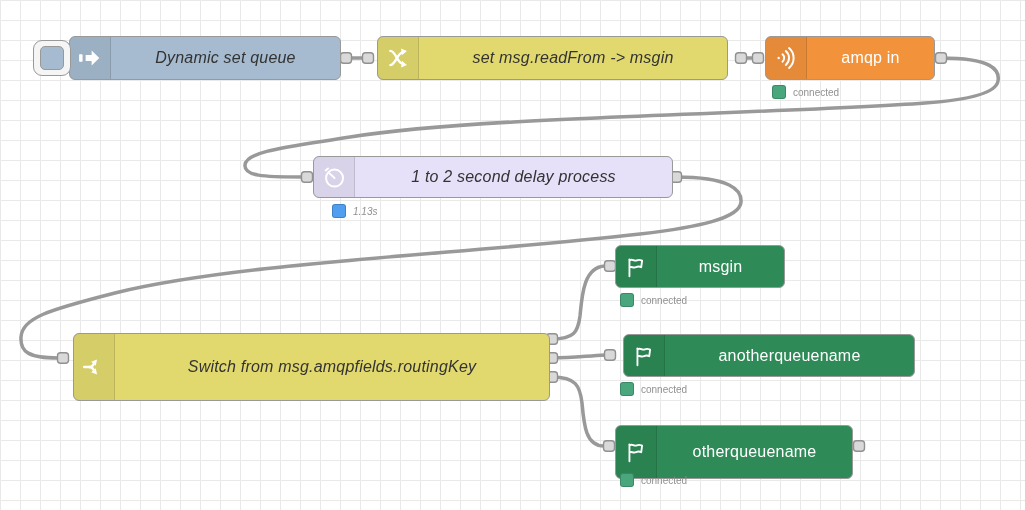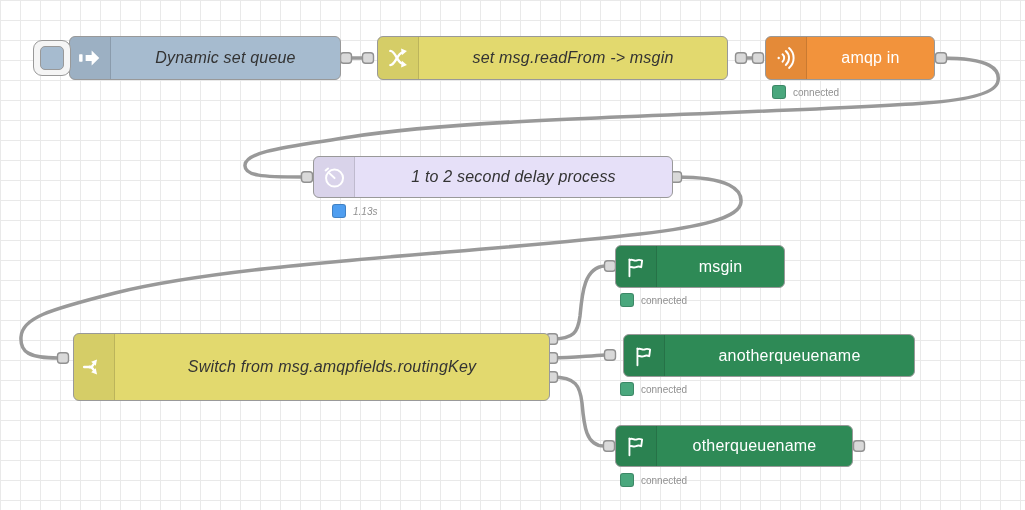--- a/index.html
+++ b/index.html
@@ -172,21 +172,21 @@
             <path d="M5.3,4.8 C7.6,3.2 9.2,6.2 11.8,4.9 C13.8,3.9 15.4,4.7 16.6,5.1 L15.8,11.2 C14.4,10.4 12.9,10.2 11.1,11.1 C8.9,12.2 7.1,10.6 5.7,11.1"></path>
           </g>
         </svg>
       </div>
       <div class="node-label" style="color: rgb(255, 255, 255);">anotherqueuename</div>
     </div>
     <div class="status" style="left: 620px; top: 382px;">
       <span class="status-dot" style="background: rgb(74, 167, 125);"></span>
       <span>connected</span>
     </div>
-    <div class="node" style="left: 615px; top: 425px; width: 238px; height: 42px; background: rgb(46, 138, 86);">
+    <div class="node" style="left: 615px; top: 425px; width: 238px; height: 54px; background: rgb(46, 138, 86);">
       <div class="icon-region">
         <svg viewBox="0 0 22 22" width="24" height="24">
           <g stroke="#fff" fill="none" stroke-width="1.7" stroke-linecap="round" stroke-linejoin="round">
             <path d="M5,19.5 V4"></path>
             <path d="M5.3,4.8 C7.6,3.2 9.2,6.2 11.8,4.9 C13.8,3.9 15.4,4.7 16.6,5.1 L15.8,11.2 C14.4,10.4 12.9,10.2 11.1,11.1 C8.9,12.2 7.1,10.6 5.7,11.1"></path>
           </g>
         </svg>
       </div>
       <div class="node-label" style="color: rgb(255, 255, 255);">otherqueuename</div>
     </div>

